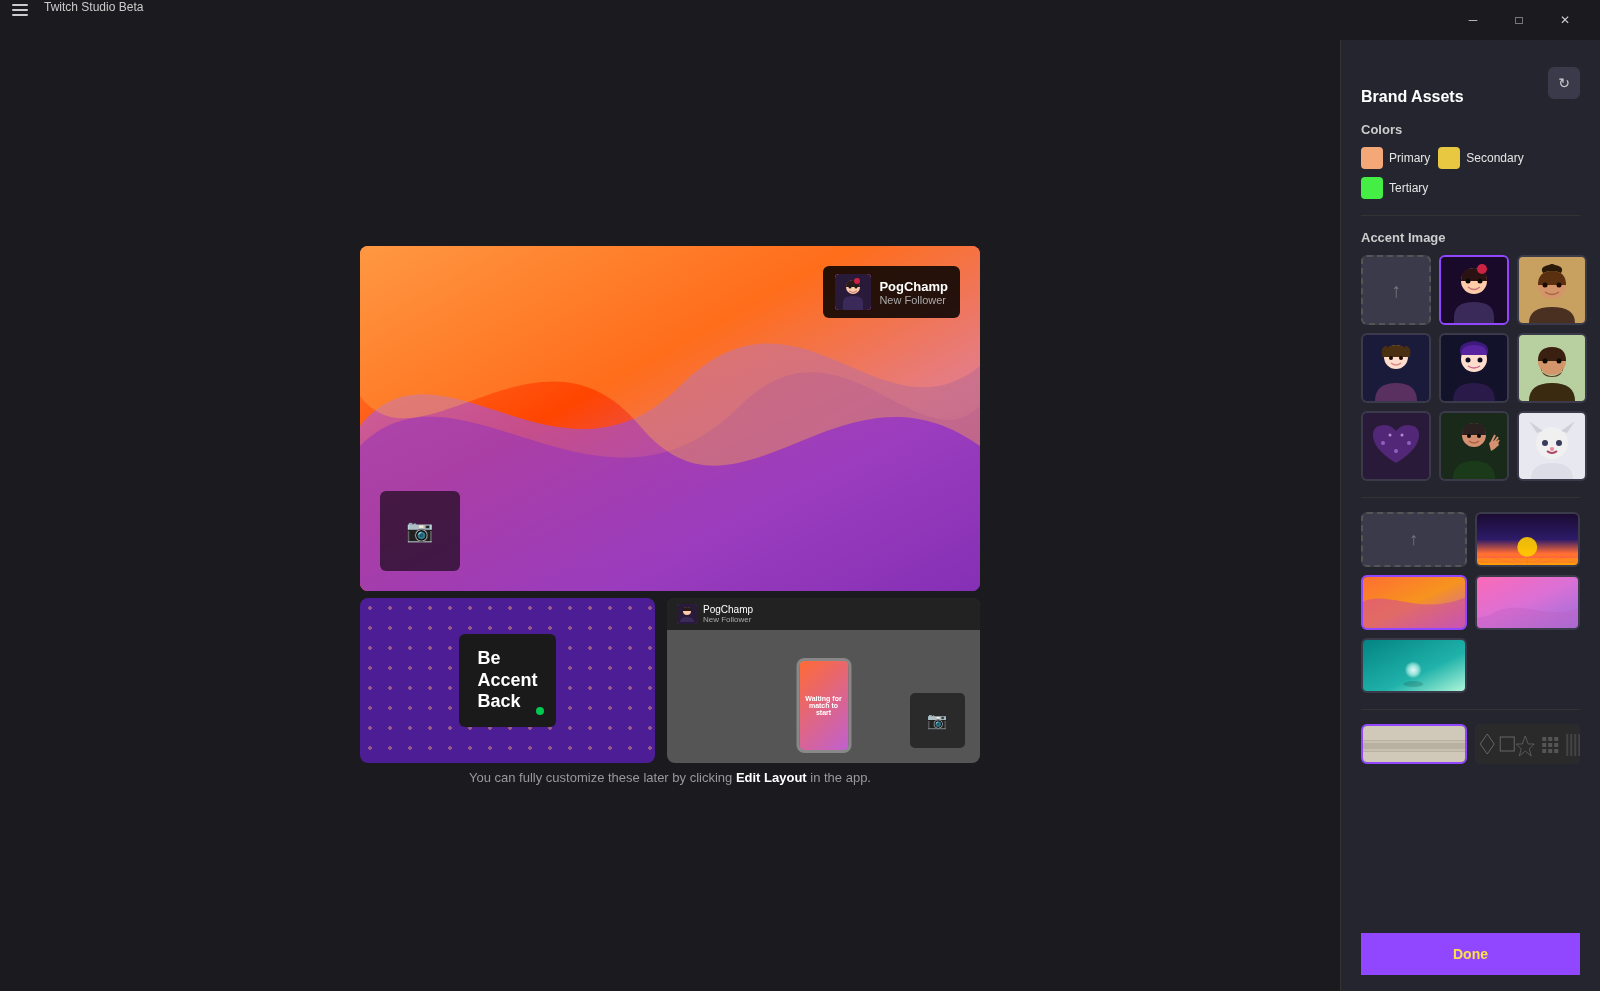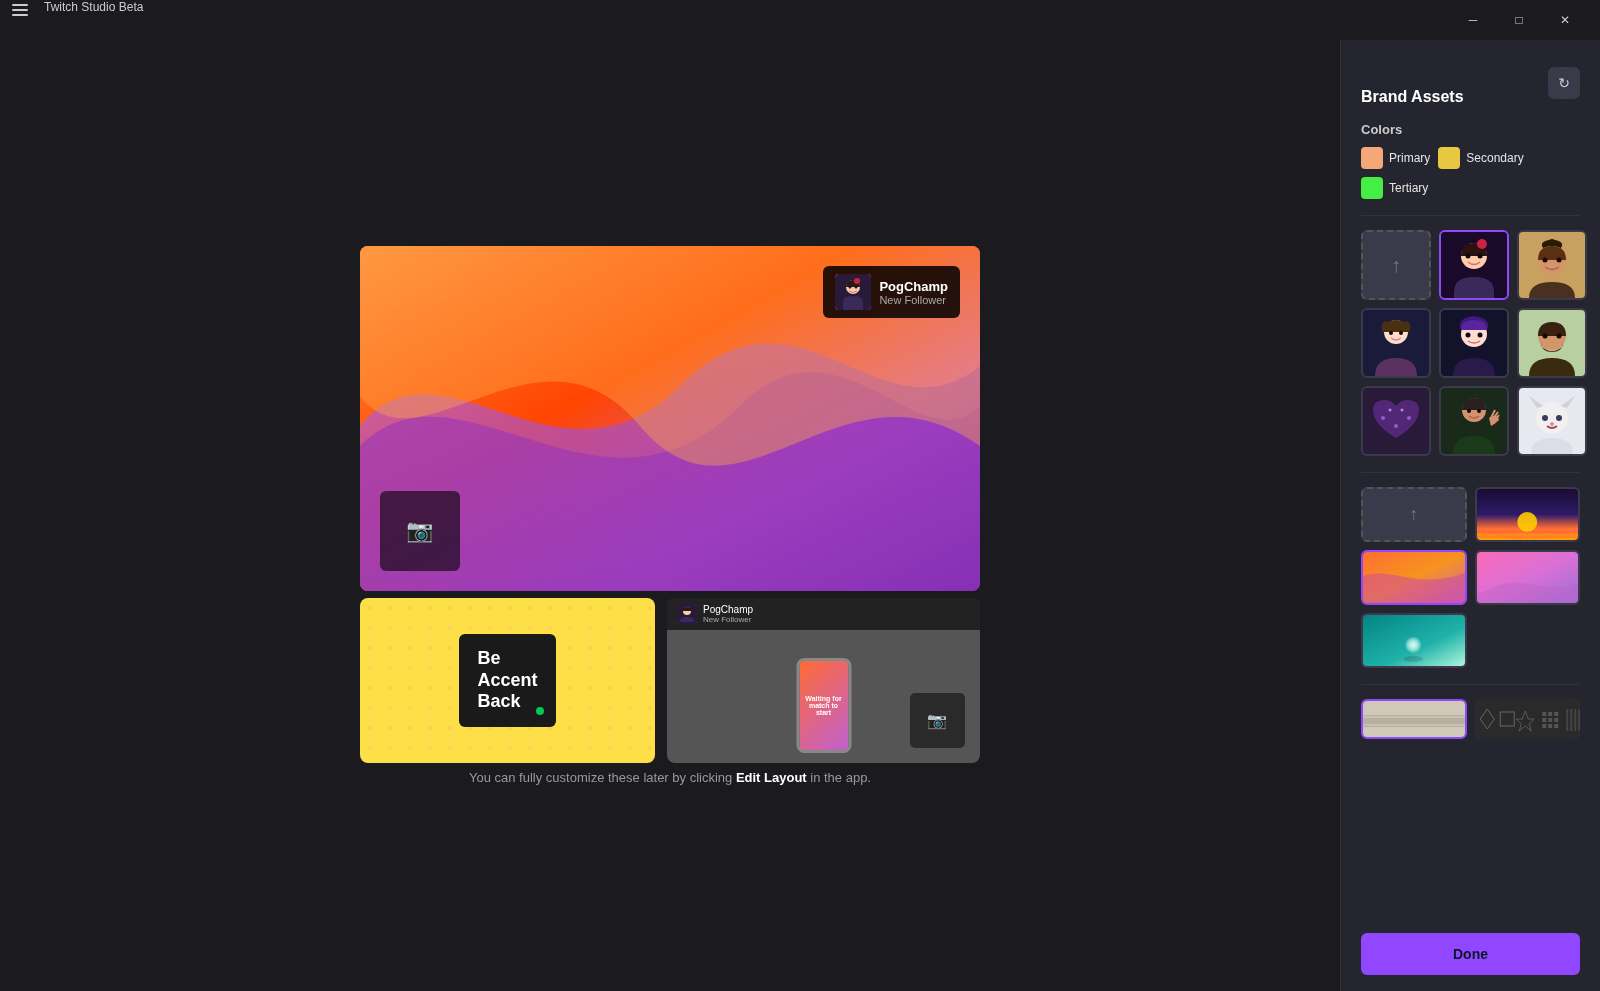--- a/index.html
+++ b/index.html
@@ -110,21 +110,21 @@
     .preview-bottom-row {
       display: flex;
       width: 620px;
       gap: 12px;
     }
 
     .preview-brb {
       width: 295px; height: 165px;
       border-radius: 8px;
       overflow: hidden;
-      background: #fde047;
+      background: #4c1d95;
       position: relative;
       display: flex; align-items: center; justify-content: center;
     }
     .brb-pattern {
       position: absolute; inset: 0;
       background-image: radial-gradient(circle, rgba(255,180,120,0.4) 2px, transparent 2px);
       background-size: 20px 20px;
     }
     .brb-card {
       background: #1a1a1a;
@@ -304,22 +304,22 @@
     }
 
     
     .done-section {
       padding: 12px 20px 16px;
       margin-top: auto;
     }
     .done-btn {
       width: 100%; height: 42px;
       background: #9147ff;
-      border: none; border-radius: 6px;
-      color: #0f172a; font-size: 14px; font-weight: 600;
+      border: none; border-radius: 0;
+      color: #fde047; font-size: 14px; font-weight: 600;
       cursor: pointer;
     }
 
     
     .wave-svg {
       position: absolute;
       inset: 0;
       width: 100%; height: 100%;
     }
 
@@ -476,20 +476,21 @@
         </div>
         <div class="color-item">
           <div class="color-swatch" style="background:#44ee44;"></div>
           <span>Tertiary</span>
         </div>
       </div>
     </div>
 
     <div class="divider"></div>
 
+    <div class="section-label">Accent Image</div>
     <div class="accent-section">
       <div class="accent-grid">
 
         <div class="accent-item upload">
           <span class="accent-upload-icon">↑</span>
         </div>
 
         <div class="accent-item selected">
           <svg width="66" height="66" viewBox="0 0 66 66" xmlns="http://www.w3.org/2000/svg">
             <rect width="66" height="66" fill="#1a0a2a"></rect>

